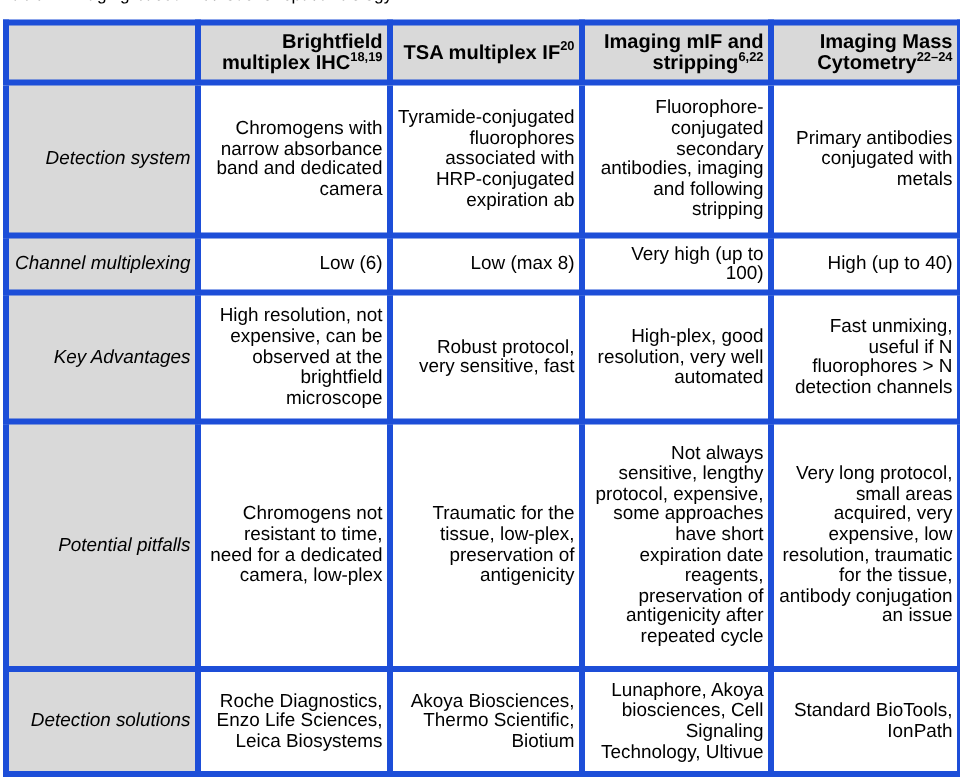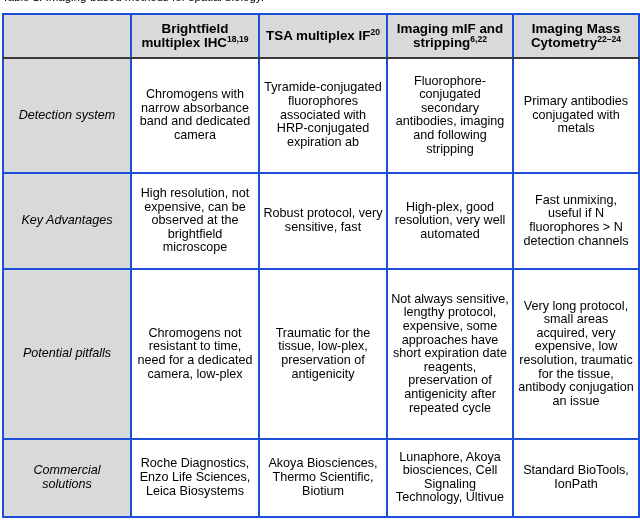--- a/index.html
+++ b/index.html
@@ -49,23 +49,23 @@
 
   table.matrix {
     border-collapse: collapse;
     table-layout: fixed;
     width: 636px;
     height: 505px;
     border: 2px solid #2b2b2b;
   }
 
   table.matrix td {
-    border: 2px solid #1d4ed8;
+    border: 4px solid #1d4ed8;
     vertical-align: middle;
-    text-align: center;
+    text-align: right;
     padding: 1px 3px;
     font-size: 12.6px;
     line-height: 13.6px;
     box-sizing: border-box;
     word-wrap: break-word;
   }
 
   
   table.matrix td.colsep {
     border-left: 2px solid #4a4a4a;
@@ -140,39 +140,46 @@
 
         <tr>
           <td class="rowlabel">Detection system</td>
           <td class="colsep">Chromogens with narrow absorbance band and dedicated camera</td>
           <td class="colsep">Tyramide-conjugated fluorophores associated with HRP-conjugated expiration ab</td>
           <td class="colsep">Fluorophore-conjugated secondary antibodies, imaging and following stripping</td>
           <td class="colsep">Primary antibodies conjugated with metals</td>
         </tr>
 
 
+        <tr>
+          <td class="rowlabel">Channel multiplexing</td>
+          <td class="colsep">Low (6)</td>
+          <td class="colsep">Low (max 8)</td>
+          <td class="colsep">Very high (up to 100)</td>
+          <td class="colsep">High (up to 40)</td>
+        </tr>
 
         <tr>
           <td class="rowlabel">Key Advantages</td>
           <td class="colsep">High resolution, not expensive, can be observed at the brightfield microscope</td>
           <td class="colsep">Robust protocol, very sensitive, fast</td>
           <td class="colsep">High-plex, good resolution, very well automated</td>
           <td class="colsep">Fast unmixing, useful if N fluorophores &gt; N detection channels</td>
         </tr>
 
         <tr>
           <td class="rowlabel">Potential pitfalls</td>
           <td class="colsep">Chromogens not resistant to time, need for a dedicated camera, low-plex</td>
           <td class="colsep">Traumatic for the tissue, low-plex, preservation of antigenicity</td>
           <td class="colsep">Not always sensitive, lengthy protocol, expensive, some approaches have short expiration date reagents, preservation of antigenicity after repeated cycle</td>
           <td class="colsep">Very long protocol, small areas acquired, very expensive, low resolution, traumatic for the tissue, antibody conjugation an issue</td>
         </tr>
 
         <tr>
-          <td class="rowlabel">Commercial solutions</td>
+          <td class="rowlabel">Detection solutions</td>
           <td class="colsep">Roche Diagnostics, Enzo Life Sciences, Leica Biosystems</td>
           <td class="colsep">Akoya Biosciences, Thermo Scientific, Biotium</td>
           <td class="colsep">Lunaphore, Akoya biosciences, Cell Signaling Technology, Ultivue</td>
           <td class="colsep">Standard BioTools, IonPath</td>
         </tr>
 
       </tbody>
     </table>
   </div>
 

